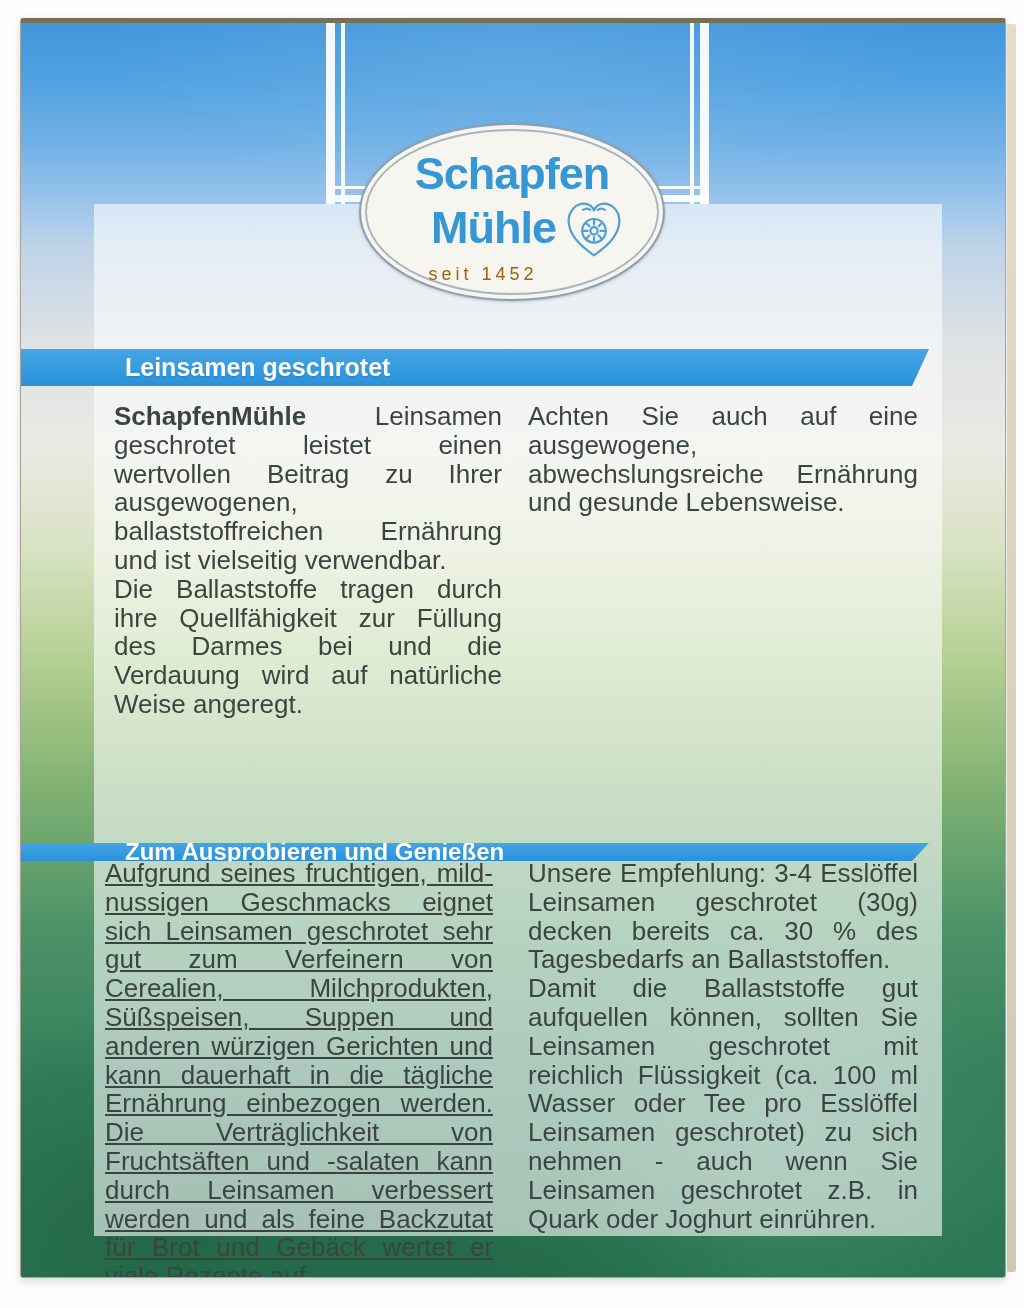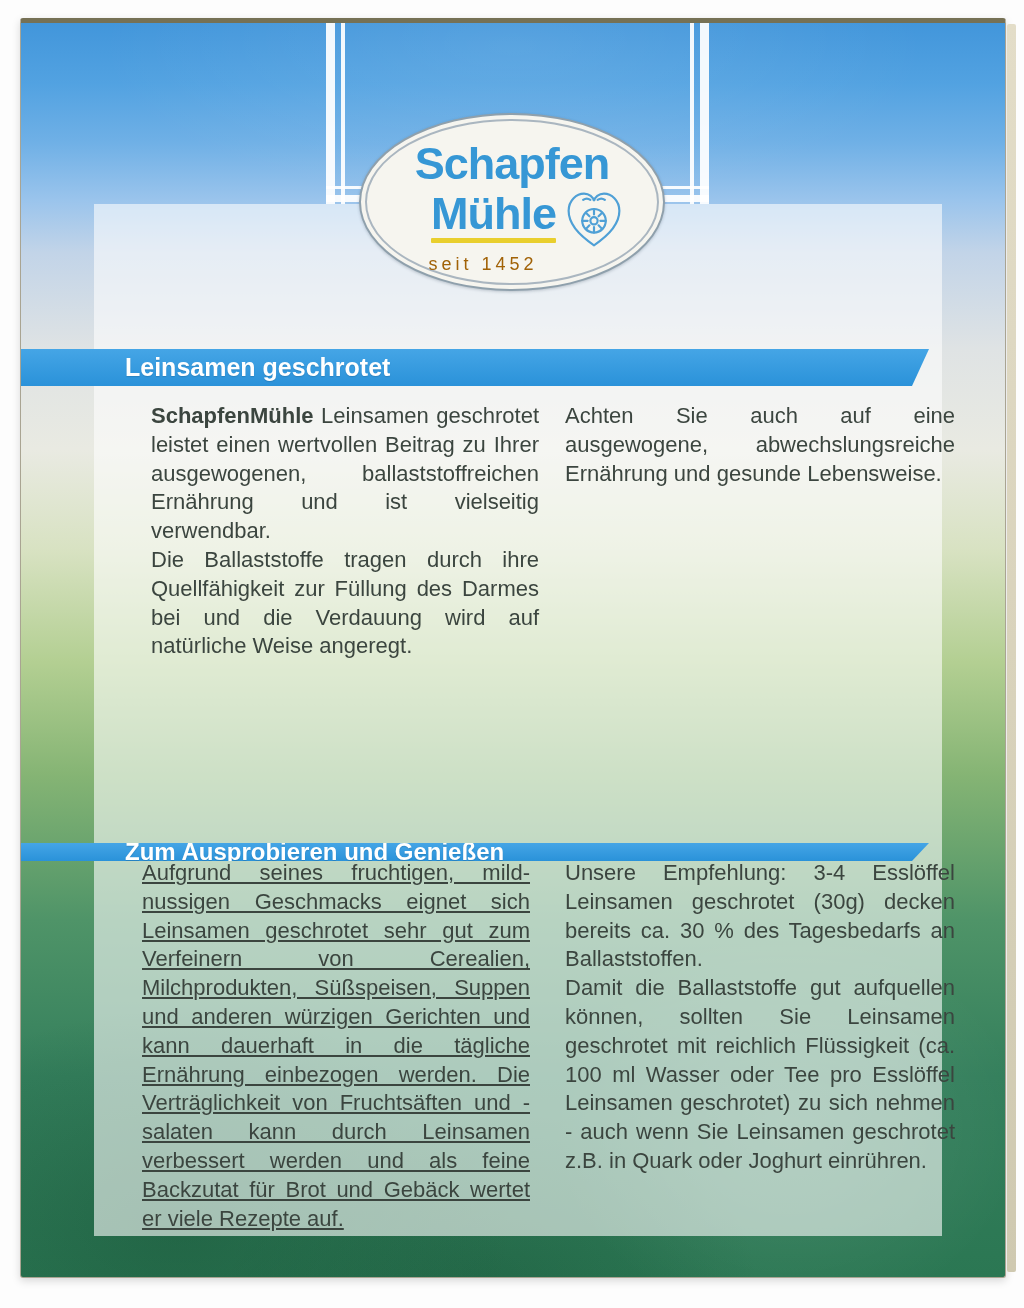--- a/index.html
+++ b/index.html
@@ -51,39 +51,39 @@
   .stripe.v{top:0;height:181px;}
   .sv-lw{left:305px;width:9px;}
   .sv-lt{left:320px;width:4px;}
   .sv-rt{left:669px;width:4px;}
   .sv-rw{left:679px;width:9px;}
   .stripe.h{left:305px;width:383px;}
   .sh-t{top:163px;height:3px;}
   .sh-w{top:172px;height:7px;}
   
   .logo{
-    position:absolute;left:338px;top:90px;width:306px;height:178px;
+    position:absolute;left:338px;top:100px;width:306px;height:178px;
     background:#f6f5ef;border:2px solid #8fa0ac;border-radius:50%;
     z-index:3;box-sizing:border-box;
     box-shadow:0 1px 3px rgba(40,60,80,0.25);
   }
   .logo::before{
     content:"";position:absolute;inset:4px;border:2px solid #aab6c0;
     border-radius:50%;
   }
   .logo-inner{
     position:absolute;inset:0;display:flex;flex-direction:column;
     align-items:center;padding-top:27px;box-sizing:border-box;
   }
   .brand1,.brand2{
     color:#3697d5;font-weight:bold;font-size:45px;line-height:0.96;
     letter-spacing:-1px;
   }
   .brand-row{display:flex;align-items:center;gap:9px;margin-left:30px;}
-  .brand2-wrap{display:flex;flex-direction:column;align-items:stretch;}
+  .brand2-wrap{display:flex;flex-direction:row;align-items:stretch;}
   .gold-rule{height:5px;background:#e9cf2e;margin-top:3px;border-radius:1px;}
   .tagline{
     color:#a16207;font-size:18px;letter-spacing:4px;margin-top:5px;
     margin-left:-58px;
   }
   .heart{width:58px;height:60px;margin-top:4px;}
   
   .panel{
     position:absolute;left:73px;top:181px;width:848px;height:1032px;
     background:rgba(253,254,253,0.60);z-index:2;
@@ -96,21 +96,21 @@
     display:flex;align-items:center;
     color:#ffffff;font-weight:bold;
     padding-left:104px;box-sizing:border-box;
     text-shadow:0 1px 1px rgba(20,70,110,0.25);
   }
   .bar1{top:326px;height:37px;font-size:25px;}
   .bar2{top:820px;height:18px;font-size:24px;}
   
   .copy{
     position:absolute;z-index:4;color:#3b453f;
-    font-size:22px;line-height:28.8px;text-align:justify;margin-left:37px;
+    font-size:26px;line-height:28.8px;text-align:justify;
   }
   .copy p{margin:0;}
   .c-s1l{left:93px;top:379px;width:388px;}
   .c-s1r{left:507px;top:379px;width:390px;}
   .c-s2l{left:84px;top:836px;width:388px;text-decoration:underline;}
   .c-s2r{left:507px;top:836px;width:390px;}
   .lead{font-weight:bold;}
 </style>
 </head>
 <body>

